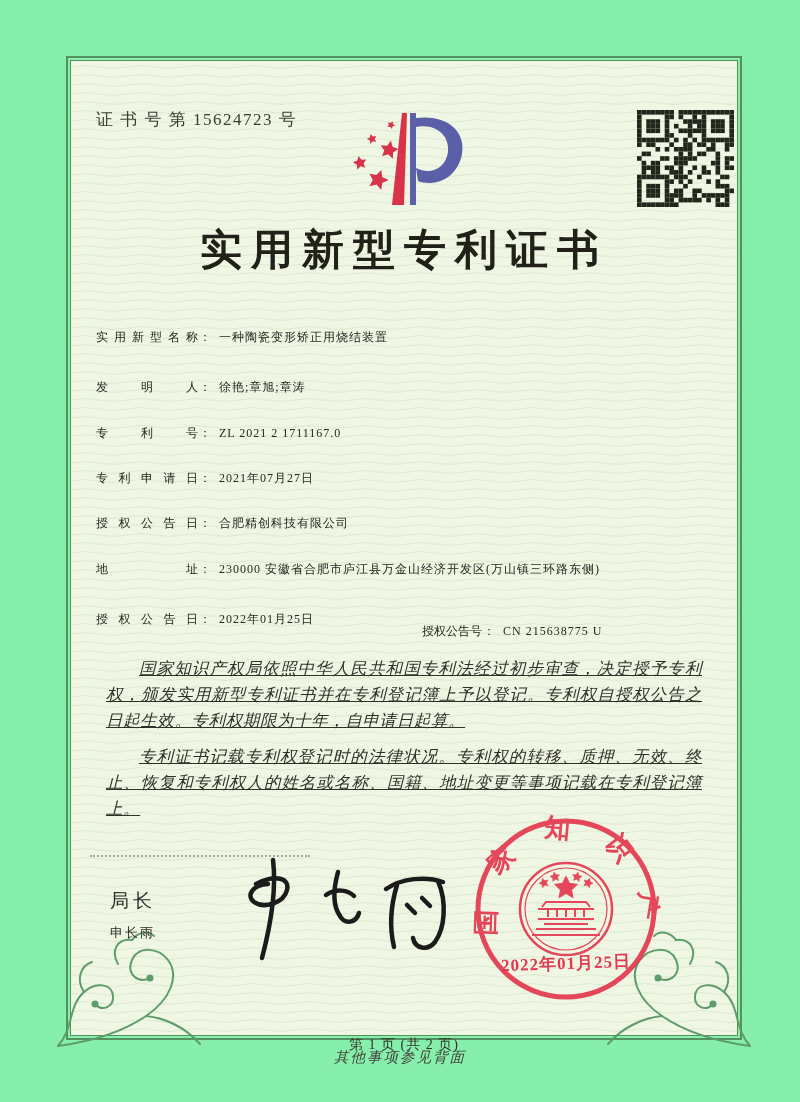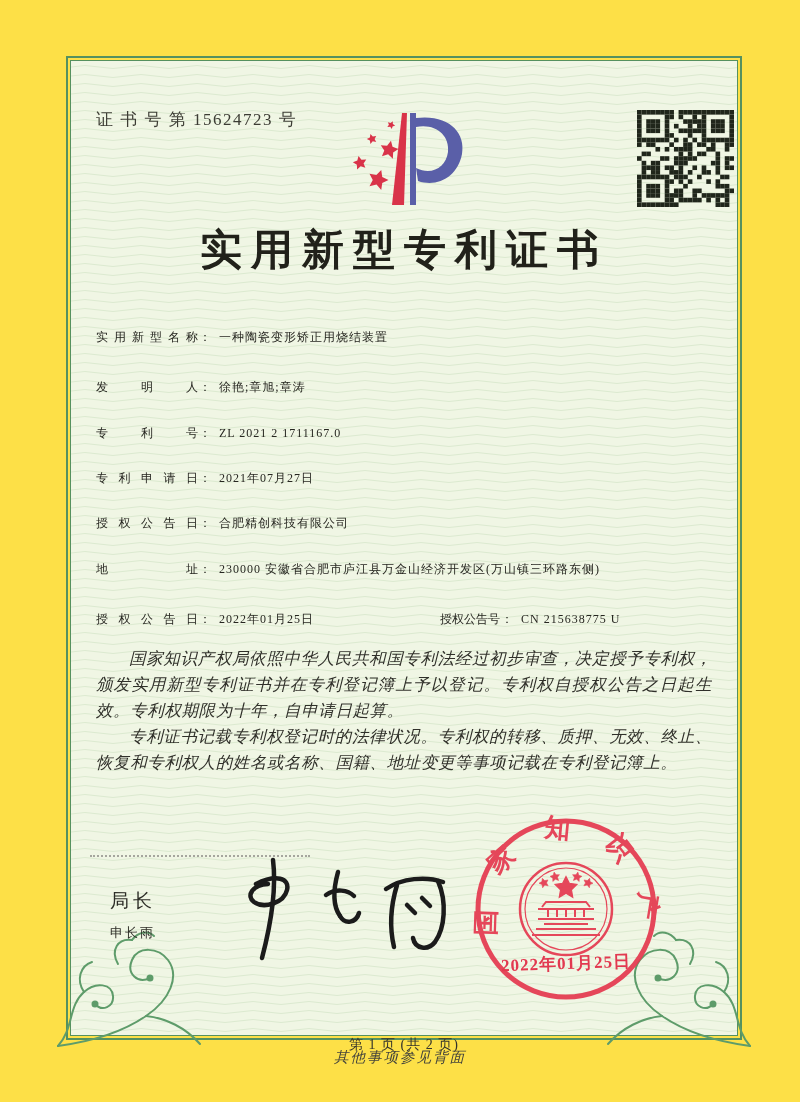--- a/index.html
+++ b/index.html
@@ -1,36 +1,36 @@
 <!DOCTYPE html>
 <html><head>
 <meta charset="utf-8">
 <style>
   html,body{margin:0;padding:0;background:#e8e4d8;}
-  .page{position:relative;width:800px;height:1102px;margin:0 auto;background:#fde047;
+  .page{position:relative;width:800px;height:1102px;margin:0 auto;background:#86efac;
         font-family:"Liberation Serif","DejaVu Serif",serif;color:#262620;overflow:hidden;}
   
   .frame{position:absolute;left:66px;top:56px;width:672px;height:980px;border:2px solid #55915f;}
   .frame-inner{position:absolute;inset:2px;border:1px solid #55915f;}
   .guilloche{position:absolute;inset:3px;background:#f0f6e4;overflow:hidden;}
   .guilloche svg{display:block;width:100%;height:100%;}
   .content{position:absolute;inset:0;z-index:3;}
   .cert-no{position:absolute;left:28px;top:50px;font-size:17px;letter-spacing:1.5px;color:#3c3c34;}
   .logo{position:absolute;left:264px;top:52px;width:146px;height:110px;}
   .qr{position:absolute;left:569px;top:52px;width:97px;height:97px;}
   .title{position:absolute;top:164px;left:0;right:0;text-align:center;
          font-size:42px;font-weight:700;letter-spacing:9px;color:#21211a;}
   .frow{position:absolute;left:28px;right:26px;display:flex;font-size:12px;line-height:23px;}
   .flabel{flex:0 0 102px;text-align:justify;text-align-last:justify;letter-spacing:0;}
   .fcolon{margin:0 8px 0 1px;}
   .fvalue{flex:1;letter-spacing:1px;}
-  .grant-pair2{position:absolute;left:326px;top:0;display:flex;margin-left:18px;}
+  .grant-pair2{position:absolute;left:326px;top:12px;display:flex;}
   .paras{position:absolute;left:28px;right:28px;top:588px;font-size:16.5px;line-height:26px;
          font-style:italic;text-align:justify;letter-spacing:0.6px;color:#30302a;}
-  .paras p{margin:0;text-indent:2em;}
+  .paras p{margin:10px;text-indent:2em;text-decoration:underline;}
   .dotline{position:absolute;left:22px;top:797px;width:220px;border-top:2px dotted #a6a69e;}
   .role{position:absolute;left:42px;top:830px;font-size:19px;letter-spacing:4px;color:#2c2c26;}
   .signer{position:absolute;left:42px;top:866px;font-size:13px;letter-spacing:2px;color:#2c2c26;}
   .sig{position:absolute;left:158px;top:796px;width:238px;height:110px;}
   .seal{position:absolute;left:403px;top:756px;width:190px;height:190px;opacity:.92;}
   .seal-date{position:absolute;left:403px;top:894px;width:190px;text-align:center;font-size:17px;
              font-weight:700;color:#e23950;letter-spacing:1px;transform:rotate(-2deg);}
   .page-num{position:absolute;left:0;right:0;top:946px;text-align:center;font-size:14px;
             letter-spacing:1px;color:#33332b;margin-top:32px;}
   .back-note{position:absolute;left:0;right:0;top:1048px;text-align:center;font-size:14.5px;

